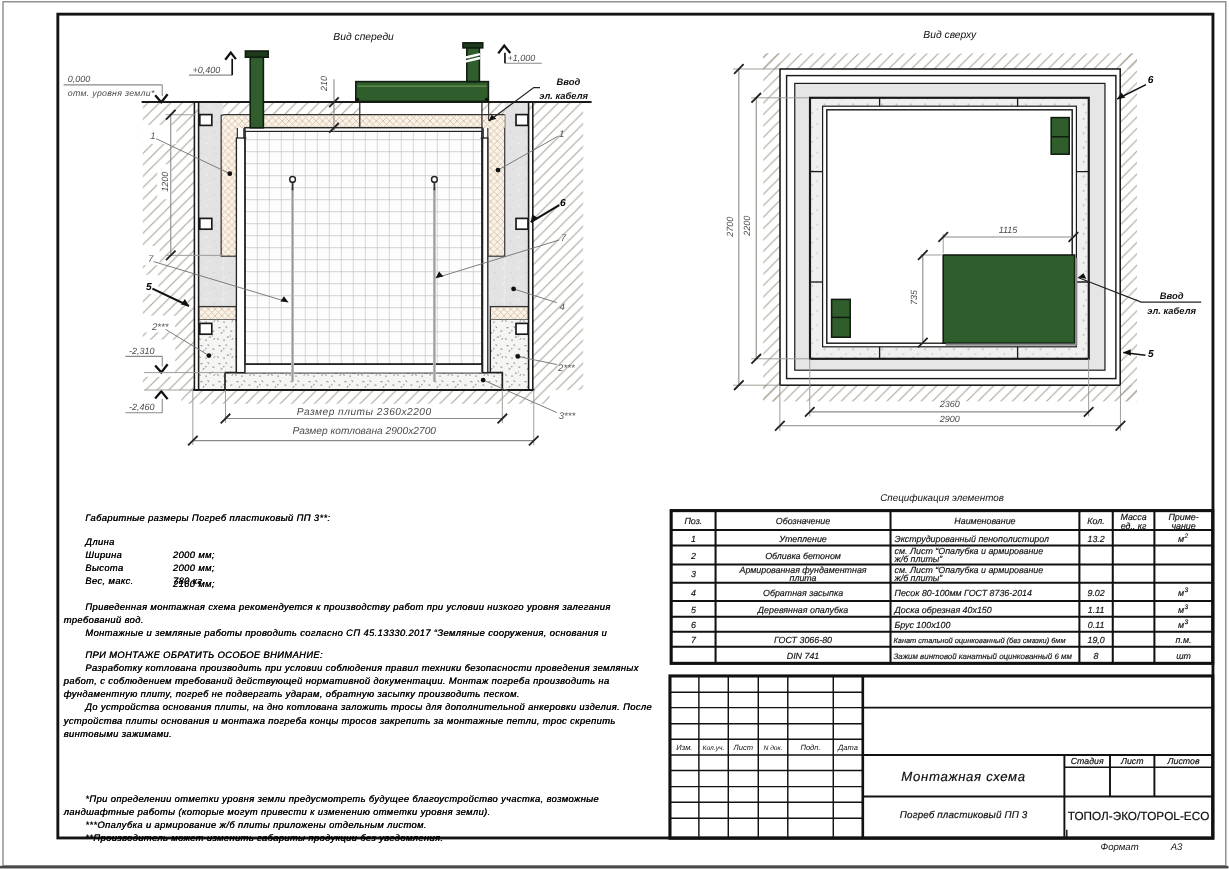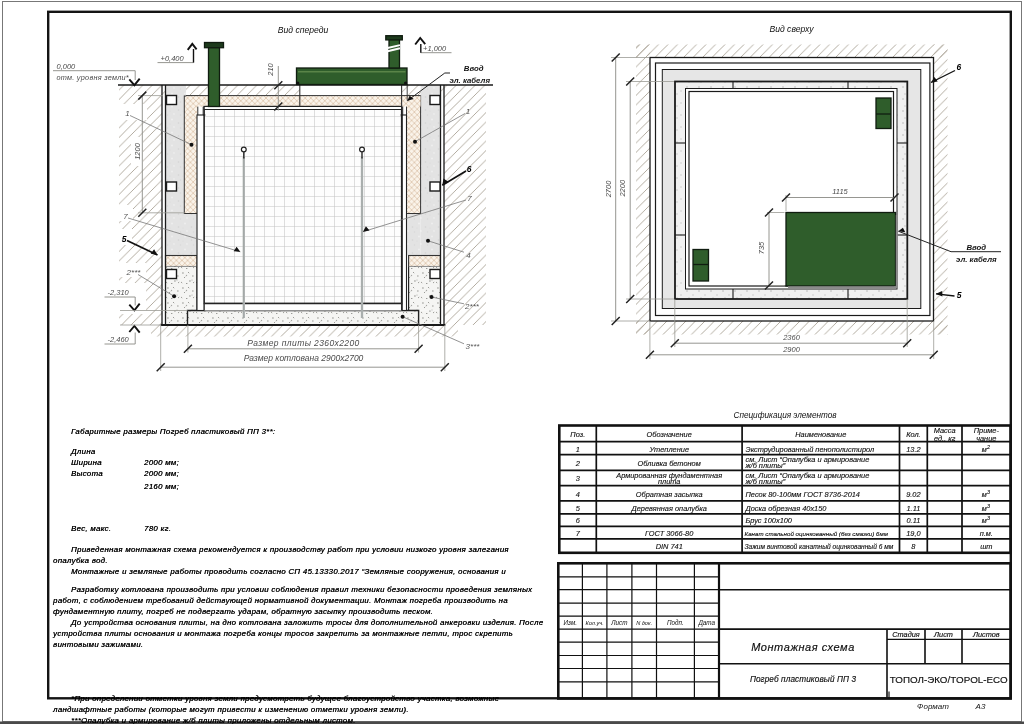--- a/index.html
+++ b/index.html
@@ -417,26 +417,27 @@
 </g>
 </g>
 </svg>
 
 <div class="txt" style="left:53px;top:425.5px;width:470px;font-size:7.8px;line-height:11.05px;white-space:nowrap;letter-spacing:0.32px;color:#000;text-shadow:0.3px 0 0 #000;">
 <div style="padding-left:18px;">Габаритные размеры Погреб пластиковый ПП 3**:</div>
 <div style="height:9.5px;"></div>
 <div style="padding-left:18px;position:relative;">Длина<span style="position:absolute;left:91px;margin-top:35px;">2160 мм;</span></div>
 <div style="padding-left:18px;position:relative;">Ширина<span style="position:absolute;left:91px;">2000 мм;</span></div>
 <div style="padding-left:18px;position:relative;">Высота<span style="position:absolute;left:91px;">2000 мм;</span></div>
-<div style="padding-left:18px;position:relative;margin-top:44px;">Вес, макс.<span style="position:absolute;left:91px;">780 кг.</span></div>
+<div style="padding-left:18px;position:relative;">Вес, макс.<span style="position:absolute;left:91px;">780 кг.</span></div>
 <div style="height:9.5px;"></div>
 <div style="text-indent:18px;">Приведенная монтажная схема рекомендуется к производству работ при условии низкого уровня залегания</div>
-<div>опалубка вод.</div>
+<div>требований вод.</div>
 <div style="text-indent:18px;">Монтажные и земляные работы проводить согласно СП 45.13330.2017 “Земляные сооружения, основания и</div>
 <div style="height:7px;"></div>
+<div style="padding-left:18px;">ПРИ МОНТАЖЕ ОБРАТИТЬ ОСОБОЕ ВНИМАНИЕ:</div>
 <div style="text-indent:18px;">Разработку котлована производить при условии соблюдения правил техники безопасности проведения земляных</div>
 <div>работ, с соблюдением требований действующей нормативной документации. Монтаж погреба производить на</div>
 <div>фундаментную плиту, погреб не подвергать ударам, обратную засыпку производить песком.</div>
 <div style="text-indent:18px;">До устройства основания плиты, на дно котлована заложить тросы для дополнительной анкеровки изделия. После</div>
 <div>устройства плиты основания и монтажа погреба концы тросов закрепить за монтажные петли, трос скрепить</div>
 <div>винтовыми зажимами.</div>
 <div style="height:7px;"></div>
 <div style="text-indent:18px;margin-top:36px;">*При определении отметки уровня земли предусмотреть будущее благоустройство участка, возможные</div>
 <div>ландшафтные работы (которые могут привести к изменению отметки уровня земли).</div>
 <div style="text-indent:18px;">***Опалубка и армирование ж/б плиты приложены отдельным листом.</div>

